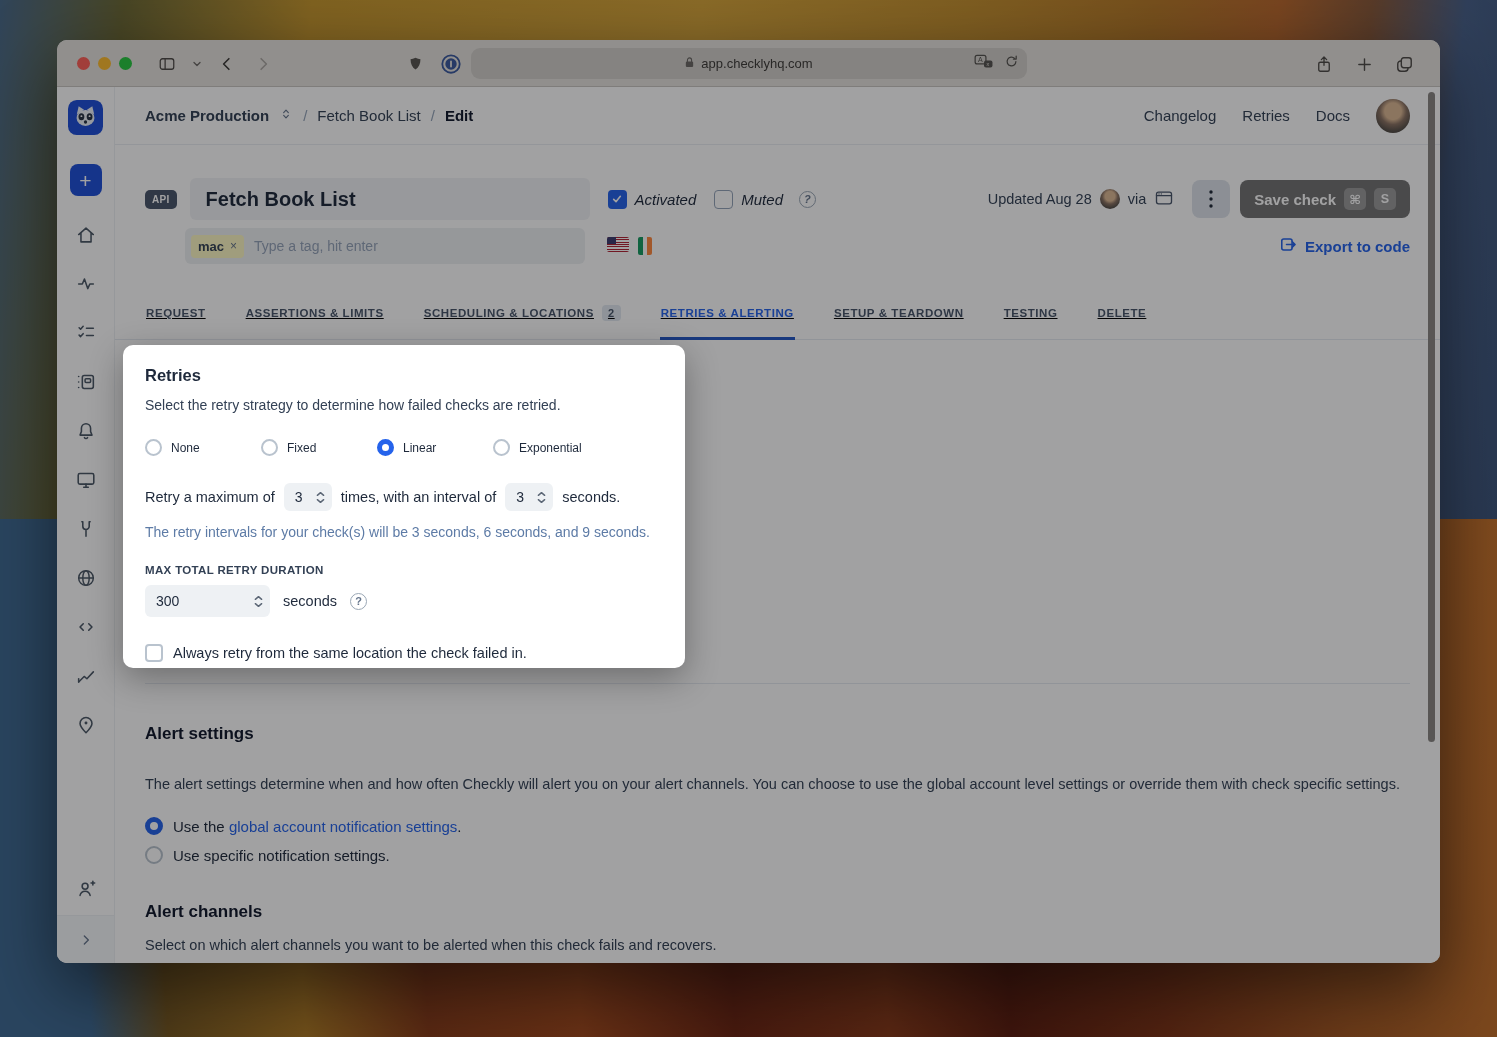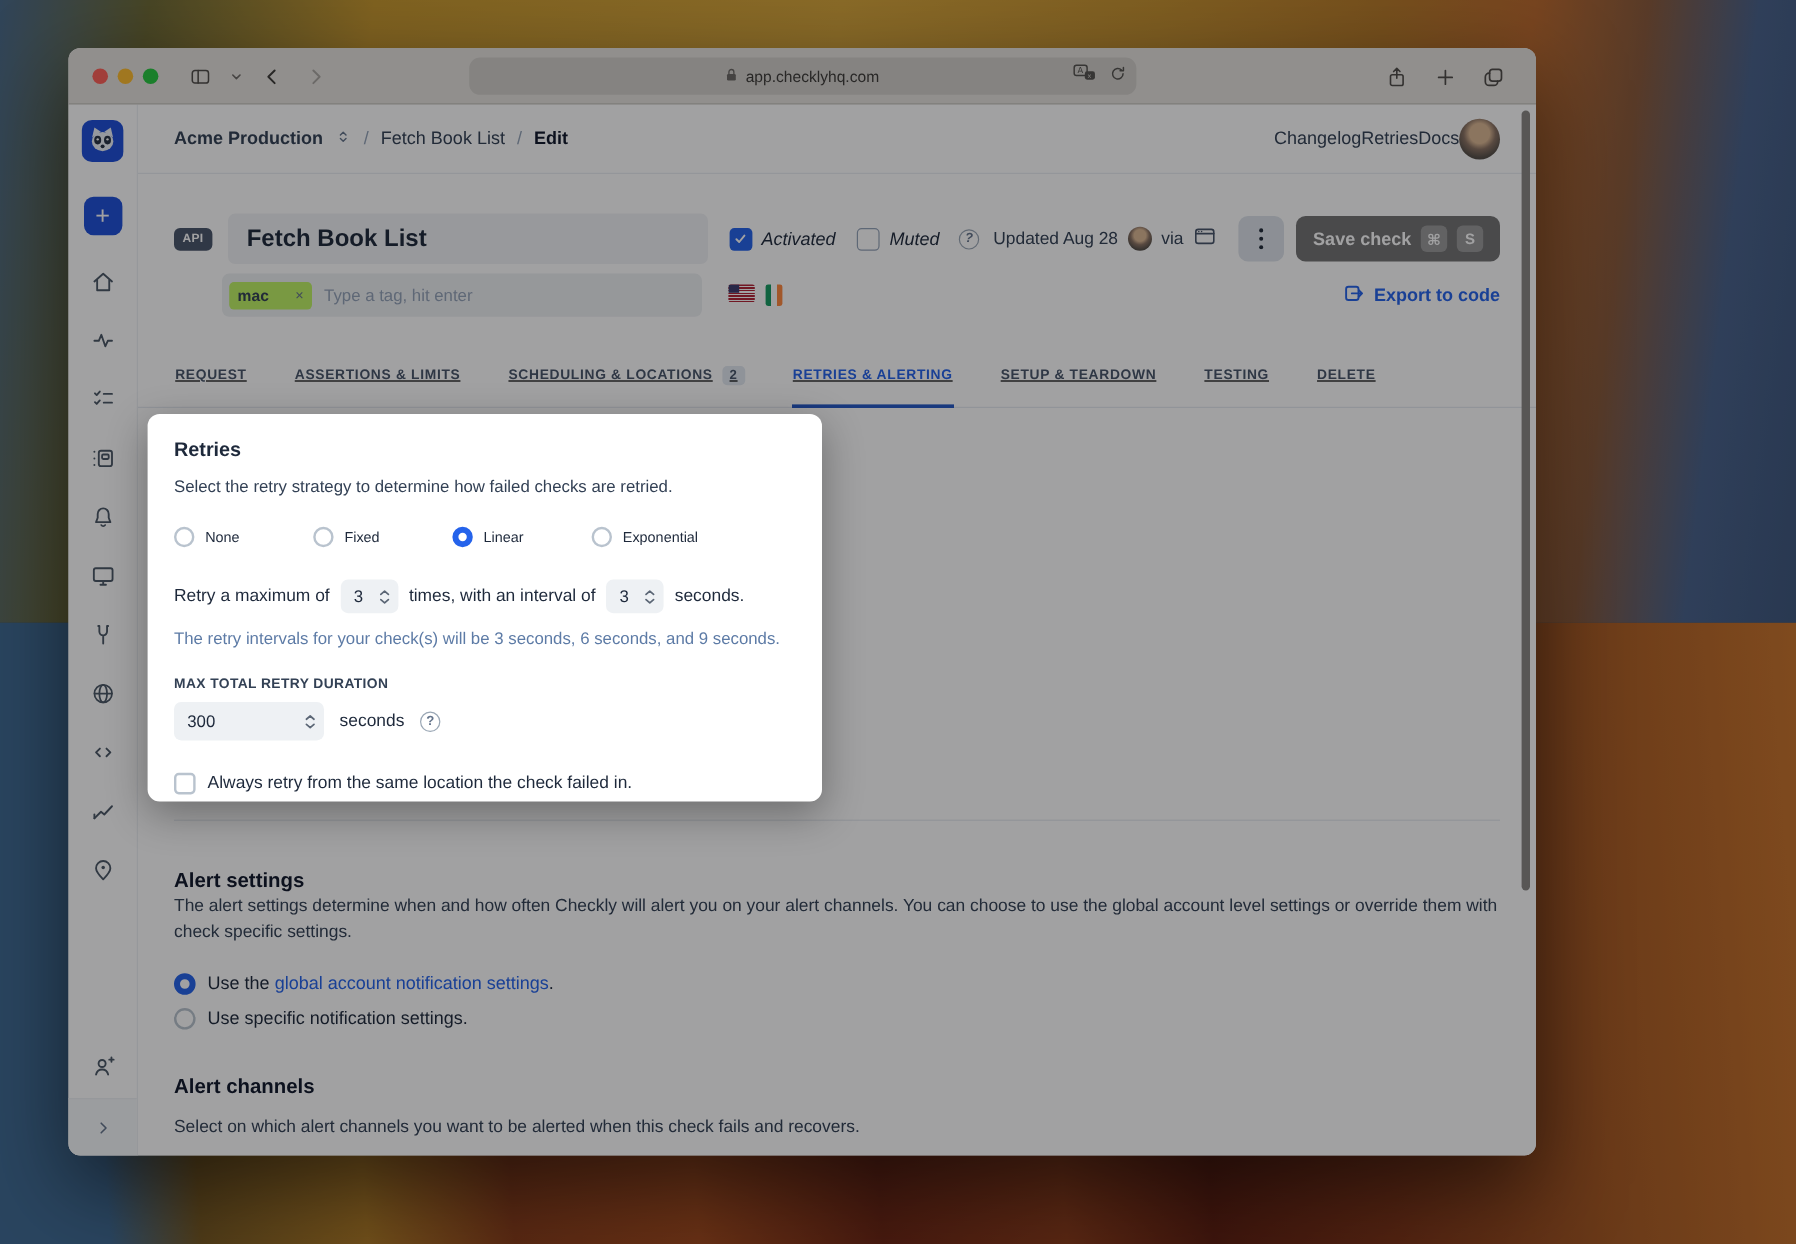--- a/index.html
+++ b/index.html
@@ -6,21 +6,21 @@
   html,body { width:1497px; height:1037px; overflow:hidden; }
   body { font-family:"Liberation Sans","DejaVu Sans",sans-serif; position:relative; background:#2f4a63; }
 
   
   .wp-top { position:absolute; top:0; left:0; right:0; height:50%;
     background:linear-gradient(97deg,#4a6b8a 0%,#6f6b35 8%,#c9992e 20%,#d9a73a 45%,#c7922f 62%,#b97b28 74%,#bc6a2d 82%,#8a5a3a 88%,#48618a 94%,#3d567c 100%); }
   .wp-bottom { position:absolute; bottom:0; left:0; right:0; height:50%;
     background:linear-gradient(86deg,#3f6b94 0%,#3f6b94 6%,#7a5a20 11%,#b07b24 20%,#8a3c18 28%,#a34a1c 38%,#6e2512 48%,#8a3a18 58%,#5e1d0e 66%,#7e3315 76%,#a85a22 88%,#c9742b 100%); }
 
   
-  .window { position:absolute; left:57px; top:40px; width:1223px; height:923px;
+  .window { position:absolute; left:57px; top:40px; width:1383px; height:923px;
     border-radius:10px; background:#fff; overflow:hidden;
     box-shadow:0 25px 70px rgba(0,0,0,.55); display:flex; flex-direction:column; }
 
   
   .toolbar { position:relative; height:47px; flex:0 0 47px; background:#e6e3de; border-bottom:1px solid #c9c5c0; }
   .traffic { position:absolute; left:20px; top:17px; display:flex; gap:8px; }
   .tl { width:13px; height:13px; border-radius:50%; }
   .tl.red{ background:#ff5f57; } .tl.yellow{ background:#febc2e; } .tl.green{ background:#28c840; }
   .tb-ic { position:absolute; top:12px; width:24px; height:24px; display:flex; align-items:center; justify-content:center; color:#4e4b47; }
   .tb-ic svg{ display:block; }
@@ -42,21 +42,21 @@
     display:flex; align-items:center; justify-content:center; color:#64748b; }
 
   .main { flex:1; display:flex; flex-direction:column; min-width:0; }
 
   
   .app-header { height:58px; flex:0 0 58px; display:flex; align-items:center; padding:0 30px; border-bottom:1px solid #eaeef3; }
   .crumbs { display:flex; align-items:center; gap:10px; font-size:15px; color:#334155; }
   .crumbs .acct { font-weight:600; }
   .crumbs .sep { color:#94a3b8; }
   .crumbs .page { font-weight:700; color:#0f172a; }
-  .hdr-right { margin-left:auto; display:flex; align-items:center; font-size:15px; color:#334155; }
+  .hdr-right { margin-left:auto; display:flex; align-items:center; gap:26px; font-size:15px; color:#334155; }
   .avatar { width:34px; height:34px; border-radius:50%;
     background:radial-gradient(circle at 50% 36%, #dcb893 0 30%, #8a7262 48%, #575049 72%, #3e3b38 100%); }
   .avatar.sm { width:20px; height:20px; }
 
   
   .editor-head { padding:33px 30px 0 30px; }
   .eh-row { display:flex; align-items:center; }
   .api-badge { background:#49566b; color:#fff; font-size:10px; font-weight:700; letter-spacing:.03em;
     padding:4px 7px; border-radius:5px; margin-right:13px; }
   .name-input { width:400px; height:42px; background:#f1f3f5; border:none; border-radius:6px;
@@ -70,22 +70,22 @@
   .eh-right { margin-left:auto; display:flex; align-items:center; gap:10px; }
   .updated { display:flex; align-items:center; gap:8px; font-size:14.5px; color:#334155; margin-right:8px; }
   .kebab-btn { width:38px; height:38px; border-radius:8px; background:#dde3ea; display:flex; align-items:center; justify-content:center; }
   .save-btn { height:38px; border-radius:8px; background:#737373; color:#fff; font-size:15px; font-weight:600;
     display:flex; align-items:center; gap:8px; padding:0 14px; }
   .key-chip { width:22px; height:22px; border-radius:5px; background:rgba(255,255,255,.28); font-size:12.5px;
     display:flex; align-items:center; justify-content:center; }
   .eh-row2 { display:flex; align-items:center; margin-top:8px; }
   .tag-input { margin-left:40px; width:400px; height:36px; background:#eef0f3; border-radius:6px;
     display:flex; align-items:center; padding:0 6px; gap:10px; }
-  .chip { background:#bef264; border-radius:4px; padding:4px 7px; font-size:13px; font-weight:600; color:#334155;
-    display:flex; align-items:center; gap:22px; }
+  .chip { background:#fef9c3; border-radius:4px; padding:4px 7px; font-size:13px; font-weight:600; color:#334155;
+    display:flex; align-items:center; gap:6px; }
   .chip-x { color:#64748b; font-weight:400; font-size:12px; }
   .tag-field { flex:1; border:none; background:transparent; outline:none; font-family:inherit; font-size:14px; color:#334155; }
   .tag-field::placeholder { color:#94a3b8; }
   .flags { display:flex; align-items:flex-start; gap:9px; margin-left:22px; }
   .flag-us { width:22px; height:15px; border-radius:2px; position:relative; overflow:hidden;
     background:repeating-linear-gradient(180deg,#b22234 0 1.16px,#fff 1.16px 2.31px); }
   .flag-us::after { content:""; position:absolute; left:0; top:0; width:9px; height:7px; background:#3c3b6e; }
   .flag-ie { width:14px; height:18px; border-radius:2px;
     background:linear-gradient(90deg,#169b62 0 33.4%,#fff 33.4% 66.7%,#ff883e 66.7%); }
   .export-link { margin-left:auto; display:flex; align-items:center; gap:7px; color:#2563eb; font-size:15px; font-weight:700; }
@@ -95,21 +95,21 @@
   .tab { display:flex; align-items:center; gap:8px; padding:15px 1px 16px; font-size:11.5px; font-weight:700;
     letter-spacing:.05em; color:#475569; border-bottom:3px solid transparent; margin-bottom:-1px; }
   .tab.active { color:#2563eb; border-bottom-color:#2457c5; }
   .tab-badge { background:#e2e8f0; color:#475569; border-radius:4px; padding:2px 6px; font-size:11px; }
 
   
   .content { flex:1; padding:0 30px; min-height:0; }
   .section-divider { border:none; border-top:1px solid #e5eaf0; margin-top:343px; }
   .sec-title { font-size:17px; font-weight:700; color:#0f172a; }
   .alert-settings .sec-title { margin-top:40px; }
-  .sec-desc { margin-top:0; font-size:14.5px; line-height:1.55; color:#334155; }
+  .sec-desc { margin-top:29px; font-size:14.5px; line-height:1.55; color:#334155; }
   .radio-rows { margin-top:22px; display:flex; flex-direction:column; gap:11px; }
   .radio-row { display:flex; align-items:center; gap:10px; font-size:15px; color:#1e293b; }
   .radio { width:18px; height:18px; border-radius:50%; flex:0 0 18px; }
   .radio.off { border:2px solid #b9c3ce; background:#fff; }
   .radio.on { border:5.5px solid #2563eb; background:#fff; }
   .inline-link { color:#2563eb; }
   .alert-channels .sec-title { margin-top:38px; }
   .alert-channels .sec-desc { margin-top:12px; }
 
   

